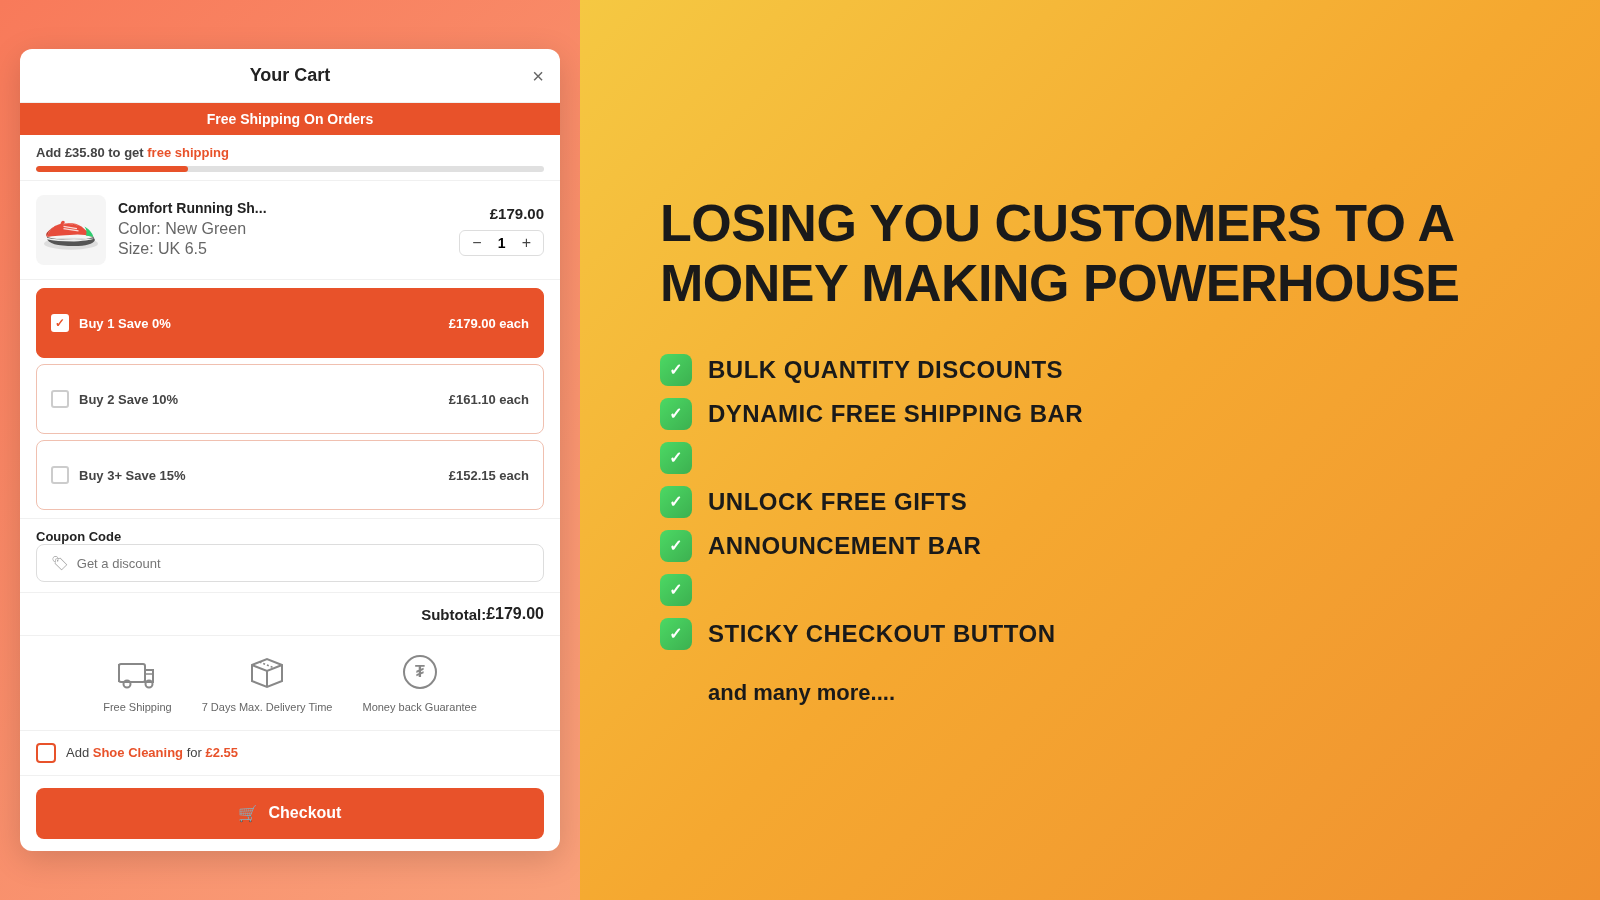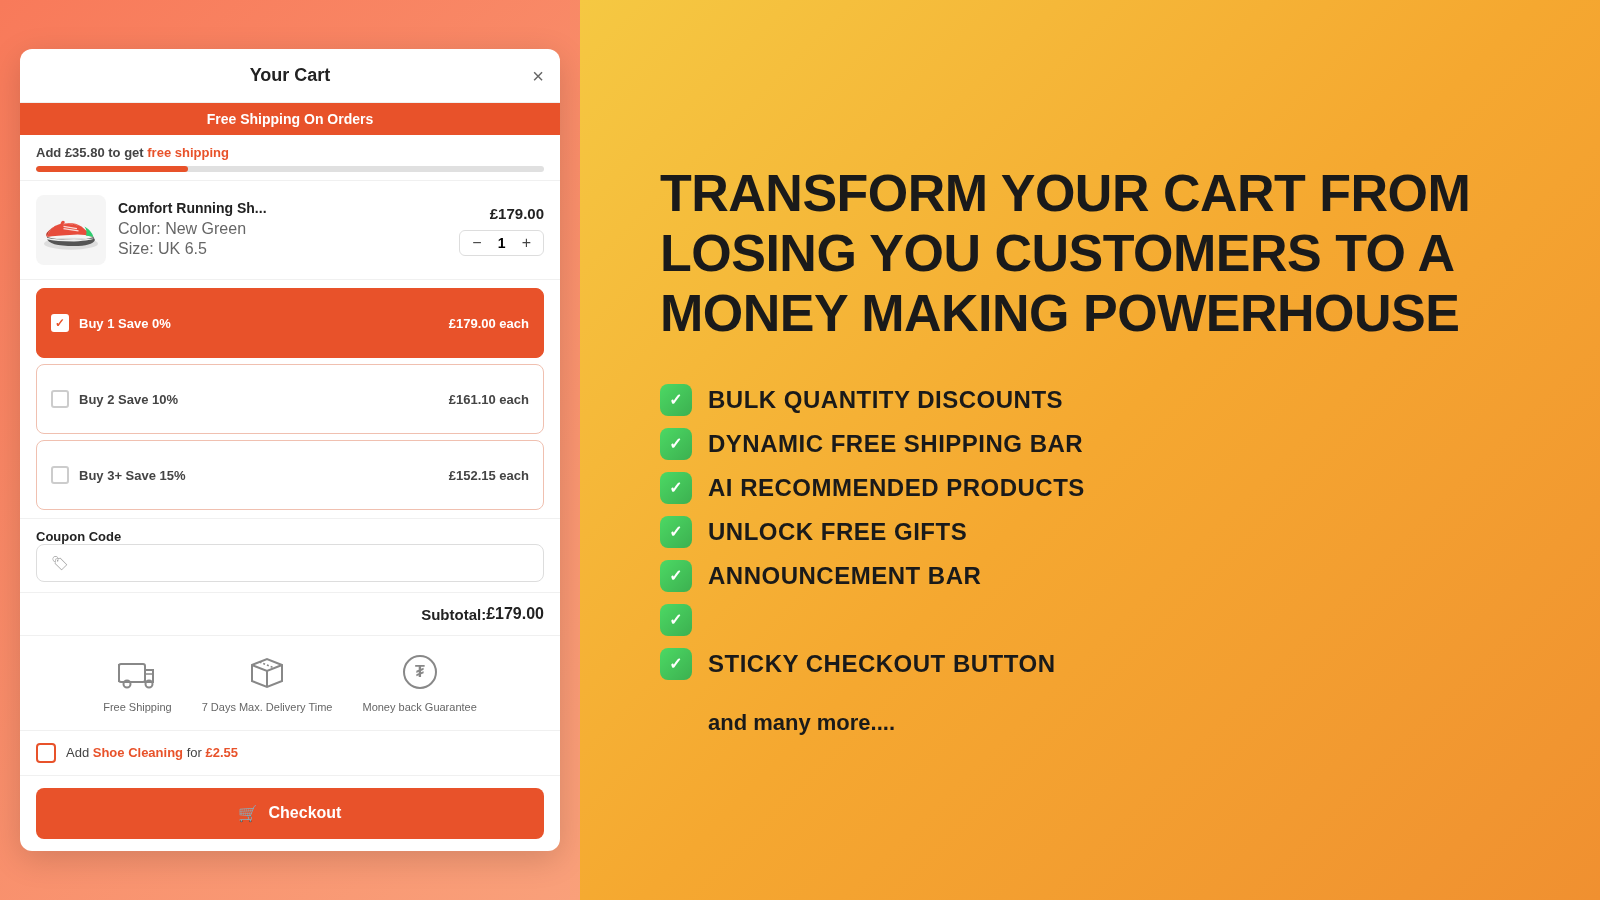--- a/index.html
+++ b/index.html
@@ -548,20 +548,21 @@
           <span class="discount-label">Buy 3+ Save 15%</span>
         </div>
         <span class="discount-price">£152.15 each</span>
       </div>
     </div>
 
     <div class="coupon-section">
       <div class="coupon-label">Coupon Code</div>
       <div class="coupon-input-wrapper">
         <span class="coupon-icon">🏷</span>
+        <input class="coupon-input" type="text" placeholder="Get a discount" style="">
       </div>
     </div>
 
     <div class="subtotal-row">
       <span class="subtotal-label">Subtotal:</span>
       <span class="subtotal-value">£179.00</span>
     </div>
 
     <div class="trust-badges">
 
@@ -612,37 +613,35 @@
     <button class="checkout-btn">
       <span>🛒</span>
       <span>Checkout</span>
     </button>
 
   </div>
 </div>
 
 <div class="right-panel">
   <div class="headline">
-    <div>TRANSFORM YOUR CART FROM</div>
     <div>LOSING YOU CUSTOMERS TO A</div>
     <div>MONEY MAKING POWERHOUSE</div>
   </div>
 
   <div class="features-list">
     <div class="feature-item">
       <div class="check-badge">✓</div>
       <span class="feature-text">BULK QUANTITY DISCOUNTS</span>
     </div>
     <div class="feature-item">
       <div class="check-badge">✓</div>
       <span class="feature-text">DYNAMIC FREE SHIPPING BAR</span>
     </div>
     <div class="feature-item">
       <div class="check-badge">✓</div>
-      <span class="feature-text">AI RECOMMENDED PRODUCTS</span>
     </div>
     <div class="feature-item">
       <div class="check-badge">✓</div>
       <span class="feature-text">UNLOCK FREE GIFTS</span>
     </div>
     <div class="feature-item">
       <div class="check-badge">✓</div>
       <span class="feature-text">ANNOUNCEMENT BAR</span>
     </div>
     <div class="feature-item">

